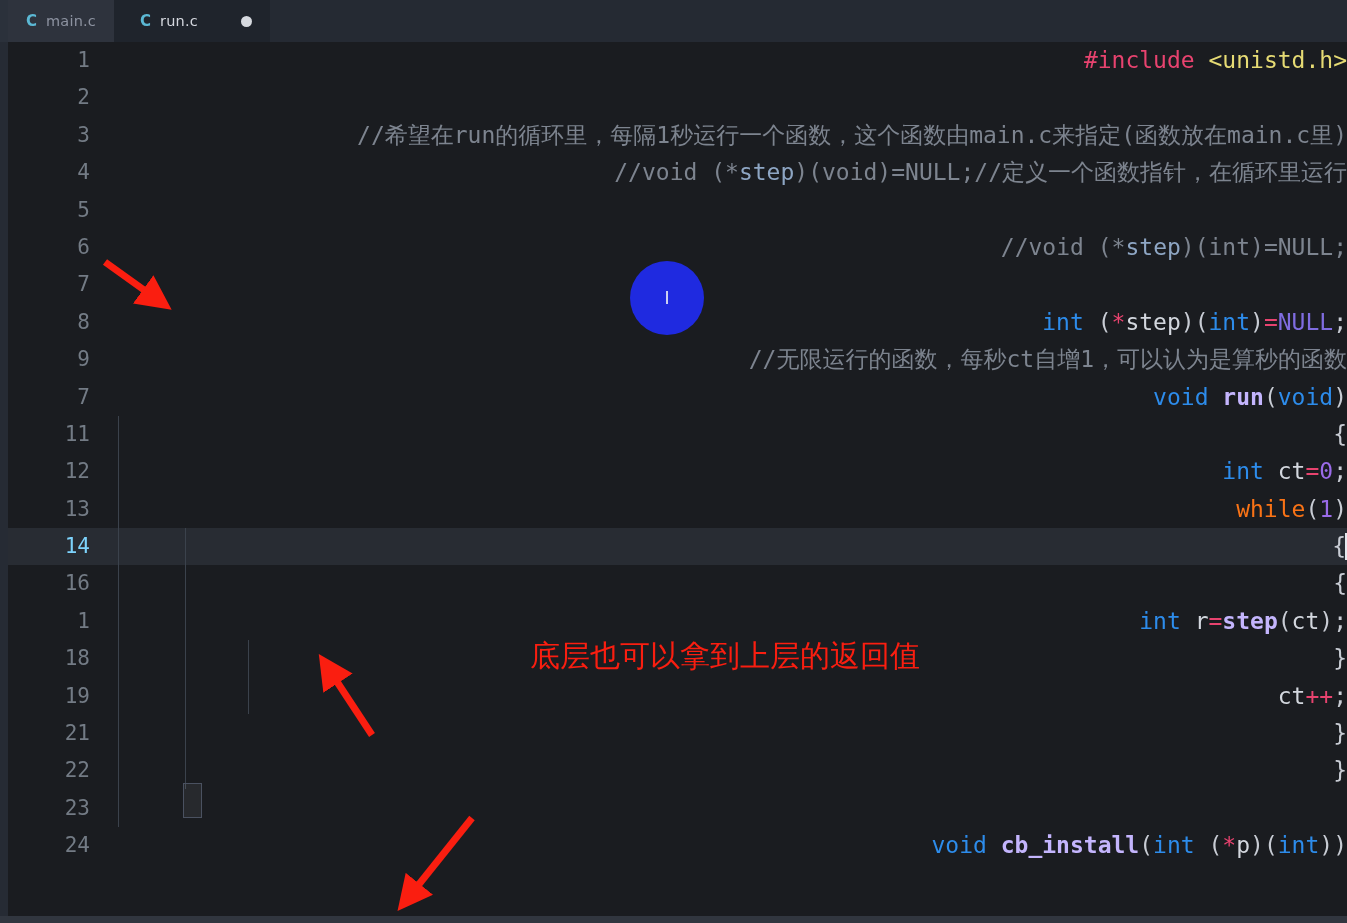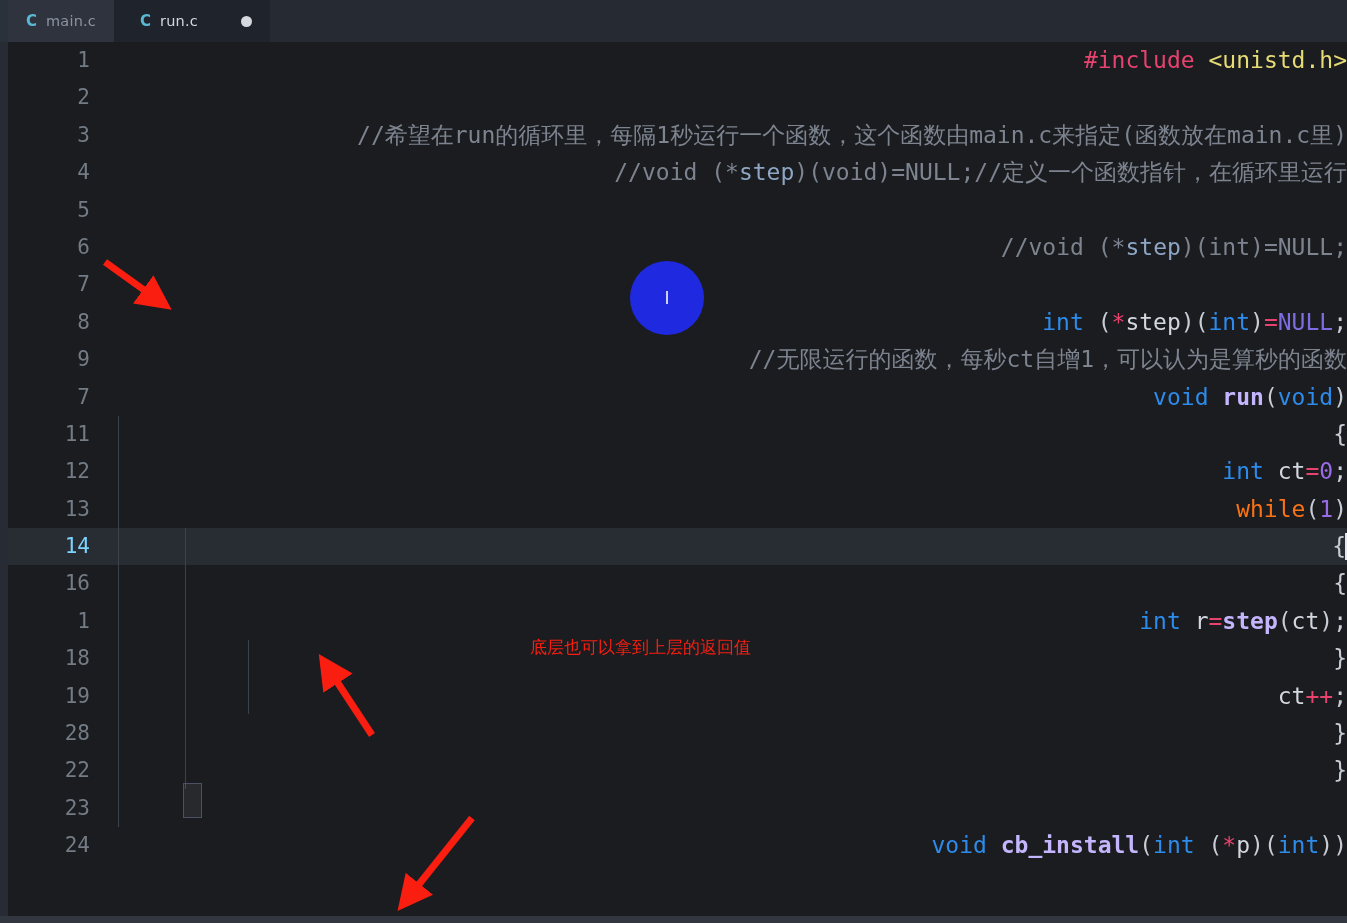--- a/index.html
+++ b/index.html
@@ -168,21 +168,21 @@
   .ibeam {
     color: #e8ecf5;
     font-family: "DejaVu Sans", sans-serif;
     font-size: 17px;
     line-height: 1;
   }
 
   .annot-red {
     color: #fa1e10;
     font-family: Liberation Serif, serif;
-    font-size: 17px;
+    font-size: 30px;
     font-weight: 500;
     white-space: nowrap;
   }
 
   
   .bottom-strip {
     position: absolute;
     left: 0; bottom: 0;
     width: 1347px; height: 7px;
     background: #31363f;
@@ -302,21 +302,21 @@
         <span class="codetext punc">        }</span>
       </div>
 
       <div class="row">
         <span class="gutter">19</span>
         <span class="codetext">      <span class="id">ct</span><span class="op">++</span><span class="punc">;</span></span>
       </div>
 
 
       <div class="row">
-        <span class="gutter">28</span>
+        <span class="gutter">21</span>
         <span class="codetext punc">    }</span>
       </div>
 
       <div class="row">
         <span class="gutter">22</span>
         <span class="codetext punc">}</span>
       </div>
 
       <div class="row">
         <span class="gutter">23</span>

